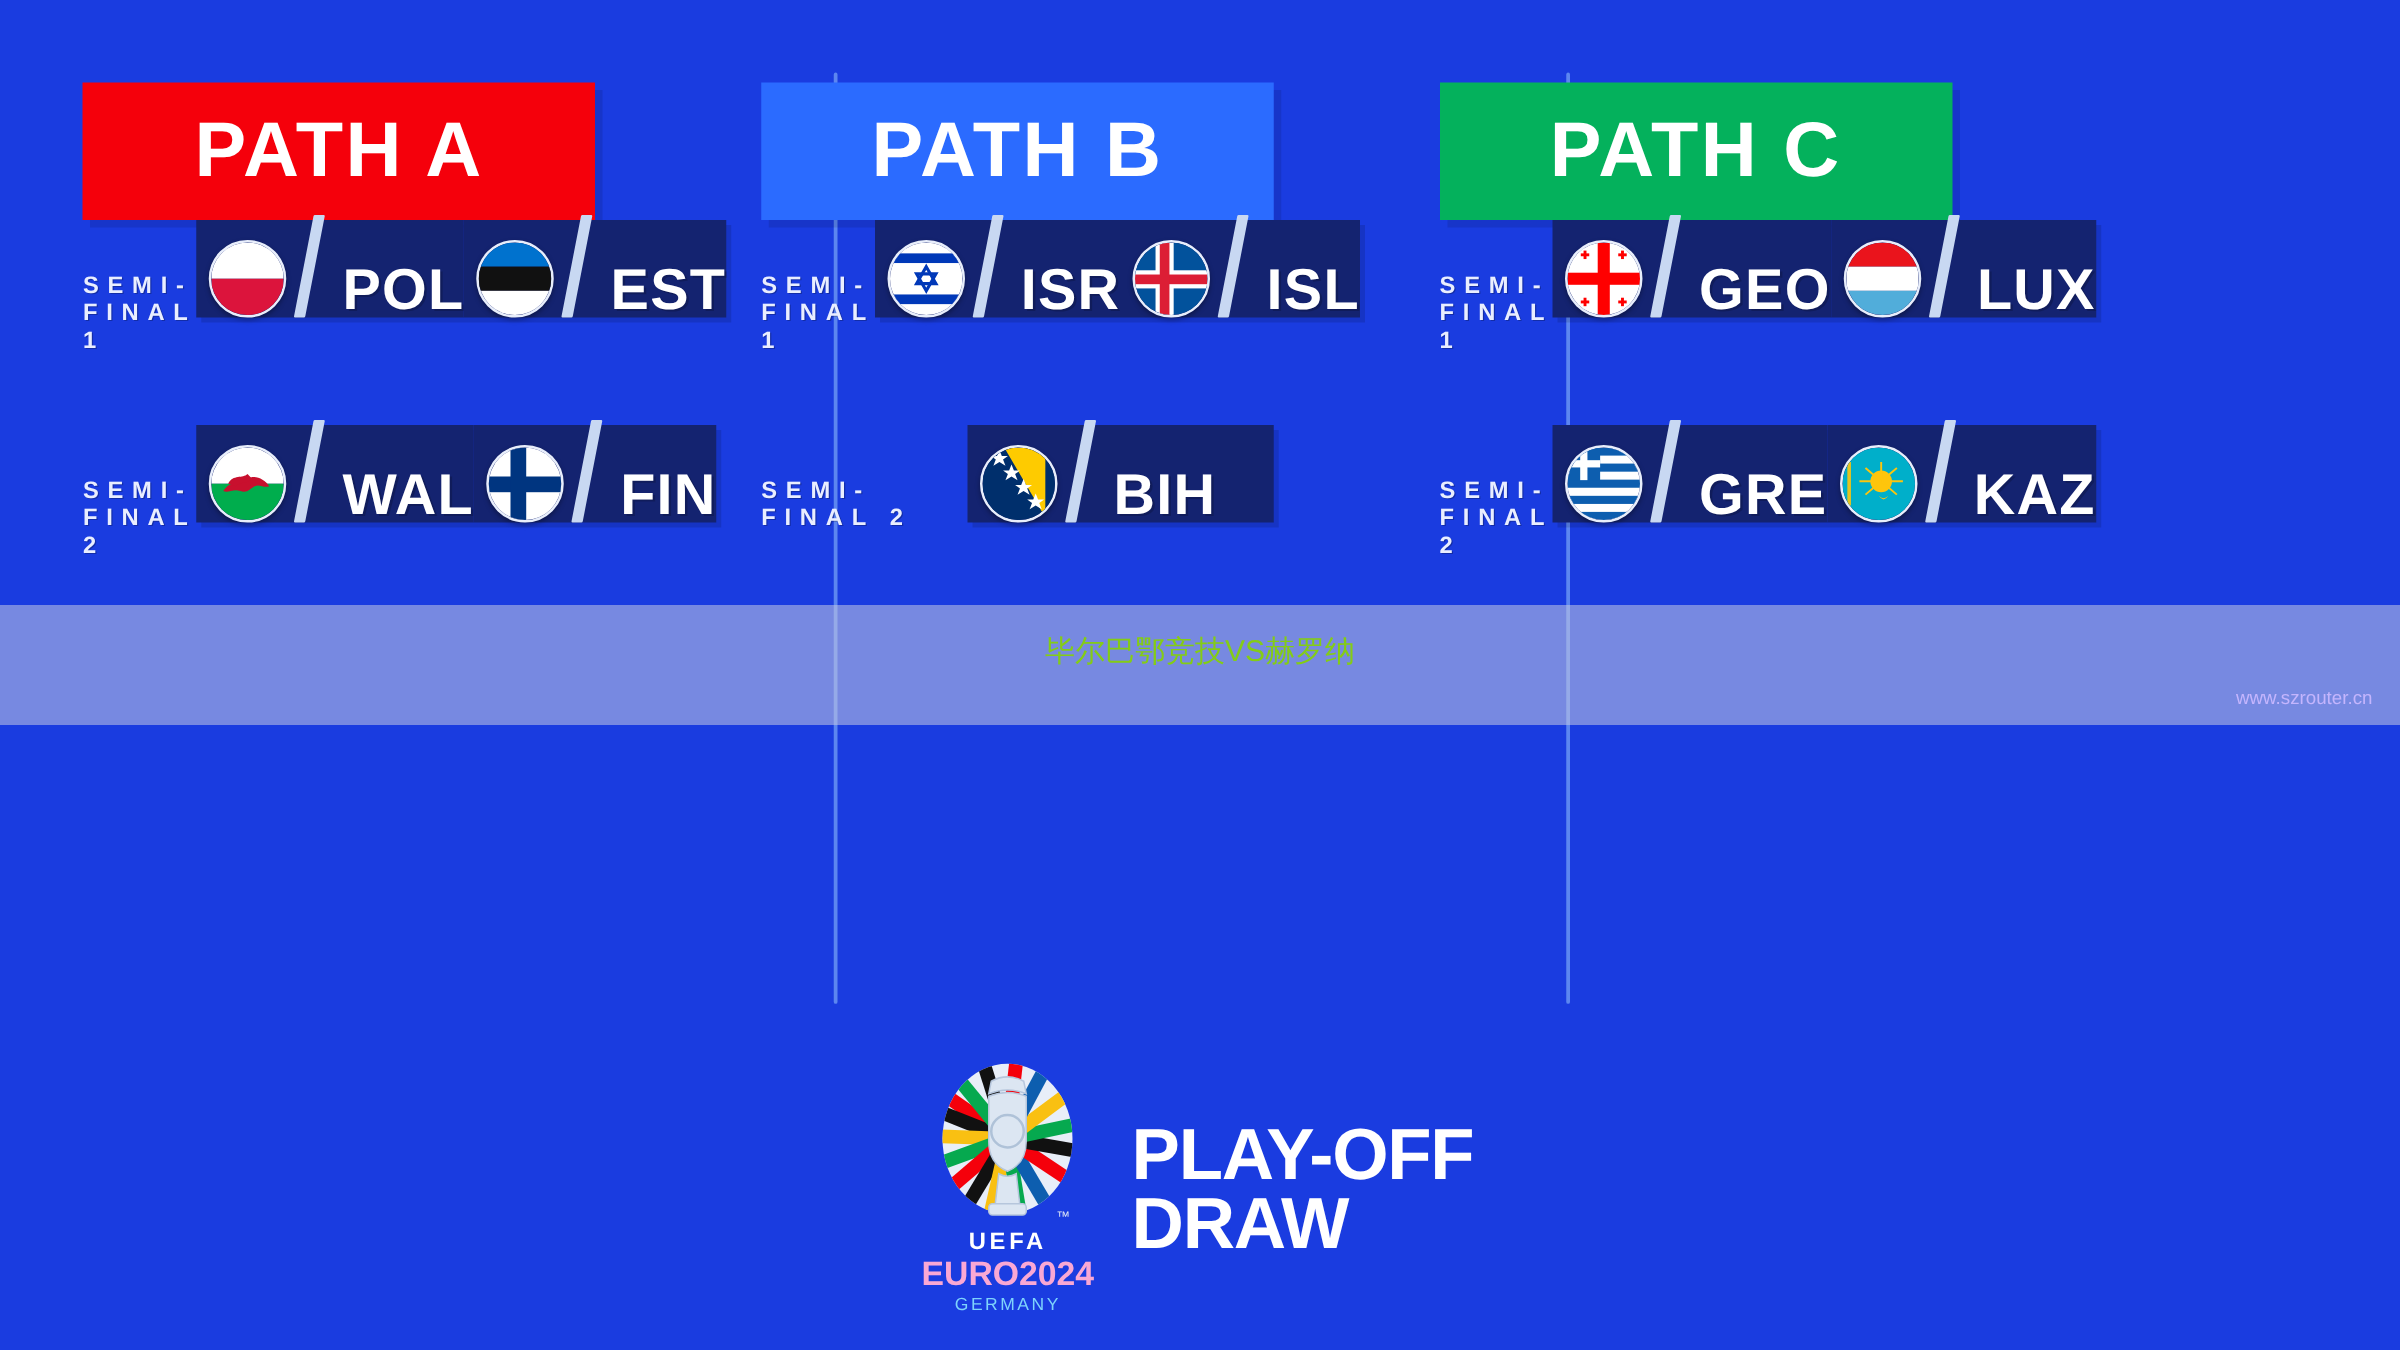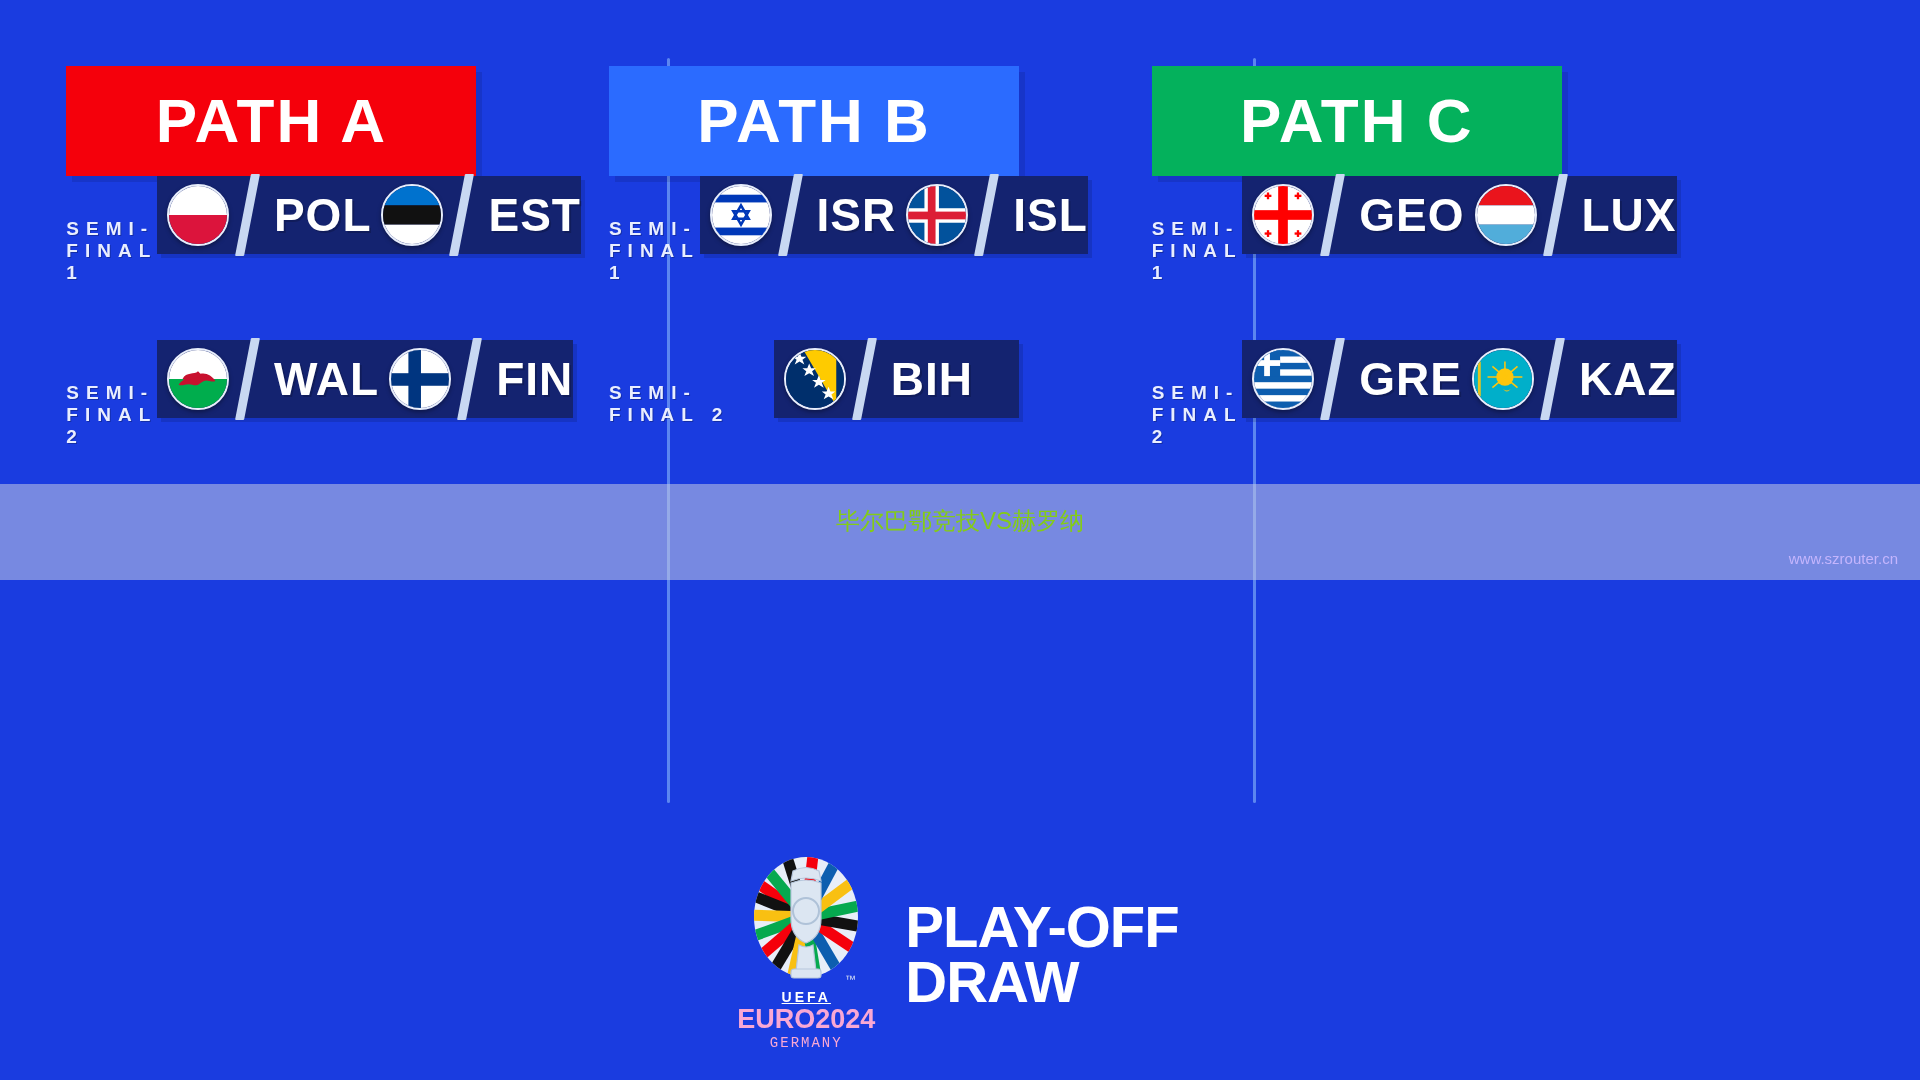--- a/index.html
+++ b/index.html
@@ -39,21 +39,21 @@
   .sf-label{
     color:#E9EEFF;font-size:19px;font-weight:bold;letter-spacing:7px;
     margin-top:42px;margin-bottom:14px;align-self:flex-start;
     text-shadow:1px 1px 0 rgba(0,0,0,.25);
   }
   .sf-block{width:410px;display:flex;flex-direction:row;align-items:flex-start;}
   .sf-block.second{margin-top:42px;}
 
   .team-row{
     width:310px;height:78px;background:#142370;
-    display:flex;align-items:center;position:relative;
+    display:flex;align-items:flex-end;position:relative;
     margin-bottom:14px;box-shadow:4px 4px 0 rgba(0,0,0,.12);
   }
   .flag{
     width:62px;height:62px;border-radius:50%;margin-left:10px;
     overflow:hidden;position:relative;flex:0 0 auto;
     border:2px solid #E8EEFB;box-sizing:border-box;
     box-shadow:0 2px 4px rgba(0,0,0,.35);
   }
   .flag svg{display:block;width:100%;height:100%;}
   .slash{
@@ -67,23 +67,23 @@
     text-shadow:2px 2px 0 rgba(0,0,0,.18);
   }
 
   
   .footer{
     position:absolute;left:0;bottom:26px;width:1920px;
     display:flex;align-items:center;justify-content:center;gap:34px;
   }
   .logo-block{display:flex;flex-direction:column;align-items:center;width:130px;}
   .logo-mark{width:118px;height:136px;}
-  .logo-uefa{font-size:14px;color:#fff;letter-spacing:3px;font-weight:bold;margin-top:-2px;text-decoration:underline;}
+  .logo-uefa{font-size:19px;color:#fff;letter-spacing:3px;font-weight:bold;margin-top:-2px;}
   .logo-euro{font-size:27px;color:#f9a8d4;font-weight:bold;letter-spacing:0px;line-height:1.05;}
-  .logo-germany{font-size:14px;color:#f9a8d4;letter-spacing:2px;line-height:1.5;font-family:Liberation Mono, monospace;}
+  .logo-germany{font-size:14px;color:#7dd3fc;letter-spacing:2px;line-height:1.5;}
   .title-block{display:flex;flex-direction:column;line-height:0.96;}
   .title-line{color:#FFFFFF;font-size:58px;font-weight:bold;letter-spacing:-1px;}
 
   
   .overlay-band{
     position:absolute;left:0;top:484px;width:1920px;height:96px;
     background:rgba(196,200,225,0.55);
     z-index:40;pointer-events:none;
   }
   .overlay-text{

